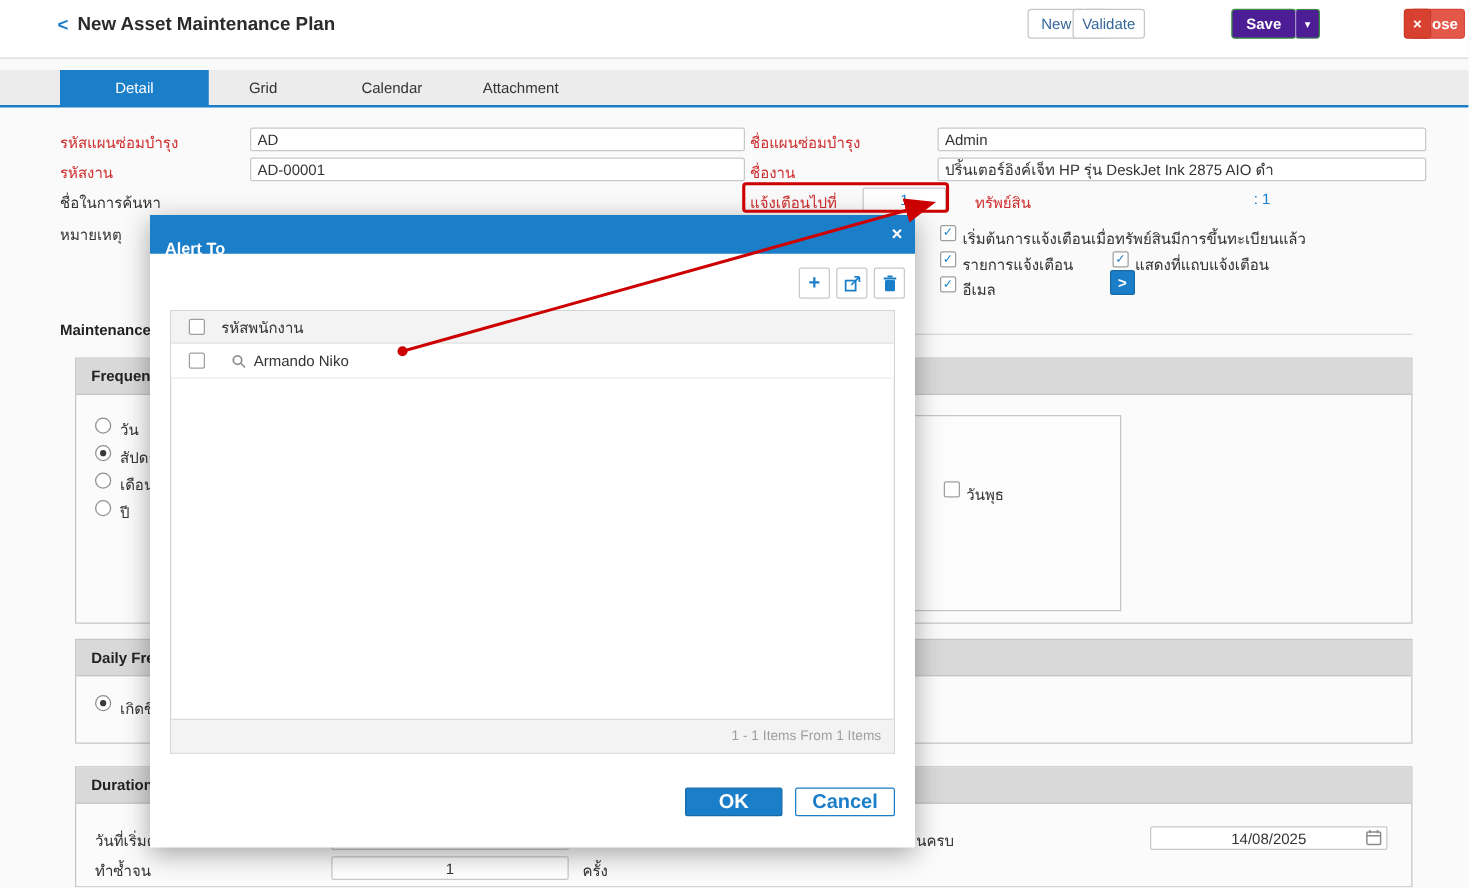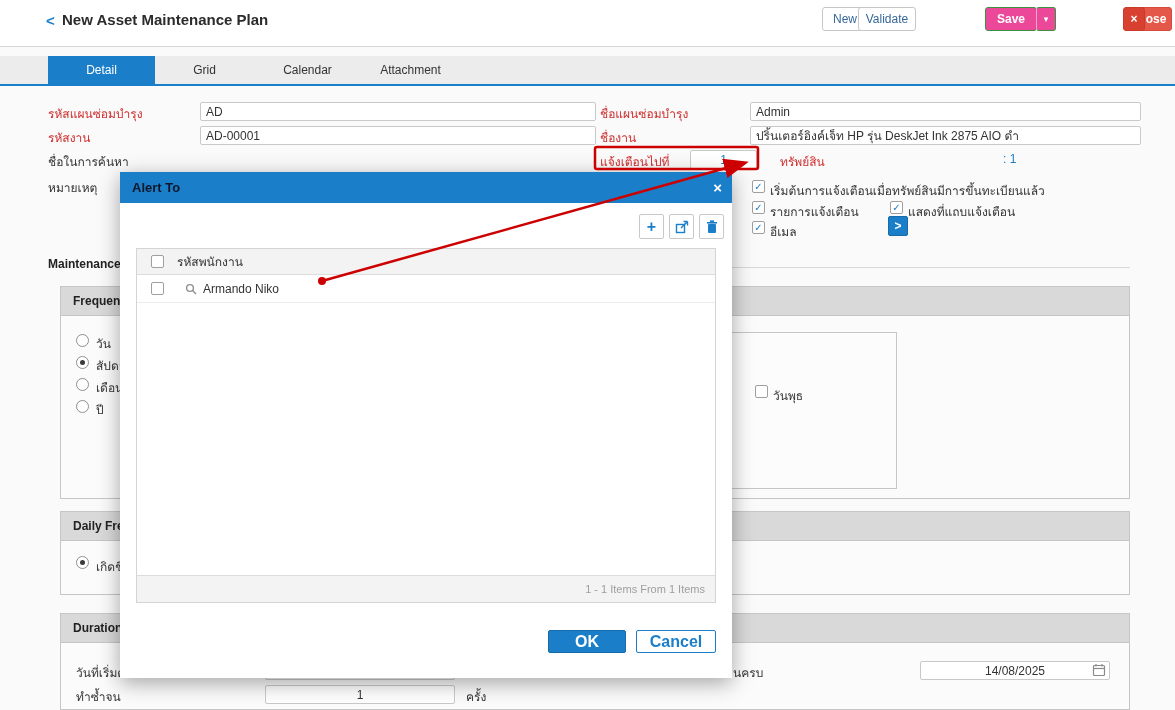--- a/index.html
+++ b/index.html
@@ -4,27 +4,27 @@
 <style>
   *{margin:0;padding:0;box-sizing:border-box}
   html,body{background:#fafafa}
   body{font-family:"Liberation Sans","DejaVu Sans",sans-serif}
   #page{position:relative;width:1175px;height:710px;overflow:hidden;background:#fafafa;font-size:12px;color:#333}
   
   .topbar{position:absolute;left:0;top:0;width:1175px;height:47px;background:#fff;border-bottom:1px solid #d8d8d8;z-index:5}
   .back{position:absolute;left:46px;top:12px;font-size:15px;font-weight:bold;color:#1b7ec9;cursor:pointer}
   .title{position:absolute;left:62px;top:11px;font-size:15px;font-weight:bold;color:#2b2b2b;white-space:nowrap}
   .btn{position:absolute;height:24px;line-height:22px;border:1px solid #c6c6c6;background:#fff;border-radius:3px;font-size:12px;color:#35679a;text-align:center;cursor:pointer}
-  .btn.green{background:#ec4899;border-color:#3c9141;color:#fff;font-weight:bold}
+  .btn.green{background:#4c1d95;border-color:#3c9141;color:#fff;font-weight:bold}
   .btn.red{background:#e4584a;border-color:#d64a3c;color:#fff;font-weight:bold}
   .btn.redx{background:#d8412f;border-color:#c93a29;color:#fff;font-weight:bold}
   .caret{font-size:9px}
   
   .tabbar{position:absolute;left:0;top:56px;width:1175px;height:28px;background:#ececec}
-  .tab{position:absolute;top:0;width:107px;height:28px;line-height:28px;text-align:center;font-size:12px;color:#333;cursor:pointer}
+  .tab{position:absolute;top:0;width:119px;height:28px;line-height:28px;text-align:center;font-size:12px;color:#333;cursor:pointer}
   .tab.active{background:#1b7ec9;color:#fff}
   .tabline{position:absolute;left:0;top:84px;width:1175px;height:2px;background:#1b7ec9}
   
   .lb{position:absolute;font-size:12px;color:#333;white-space:nowrap}
   .lb.req{color:#cf2e2e}
   .lb.bold{font-weight:bold;color:#222}
   .inp{position:absolute;height:19px;border:1px solid #c9c9c9;background:#fff;font-size:12px;padding:0 5px;color:#333;font-family:inherit;border-radius:2px}
   .inp.blue{color:#1b7ec9;text-align:center}
   .inp.center{text-align:center}
   .val-blue{position:absolute;color:#1b7ec9;white-space:nowrap}
@@ -34,21 +34,21 @@
   .rd.on::after{content:"";position:absolute;left:3px;top:3px;width:5px;height:5px;border-radius:50%;background:#3a3a3a}
   .hline{position:absolute;height:1px;background:#d9d9d9}
   
   .gbox{position:absolute;border:1px solid #c6c6c6;background:#fbfbfb}
   .ghead{height:29px;background:#d9d9d9;border-bottom:1px solid #c6c6c6;font-weight:bold;line-height:29px;padding-left:12px;font-size:12px;color:#222}
   .subpanel{position:absolute;border:1px solid #c6c6c6;background:#fcfcfc}
   .sqbtn{position:absolute;width:20px;height:20px;background:#1b7ec9;color:#fff;border:1px solid #166ba8;border-radius:2px;text-align:center;line-height:18px;font-weight:bold;cursor:pointer}
   
   .modal{position:absolute;left:120px;top:172px;width:612px;height:506px;background:#fff;box-shadow:0 5px 20px rgba(0,0,0,.35);z-index:20}
   .mhead{position:absolute;left:0;top:0;width:612px;height:31px;background:#1b7ec9}
-  .mtitle{position:absolute;left:12px;top:0;line-height:31px;color:#0f172a;font-weight:bold;font-size:13px}
+  .mtitle{position:absolute;left:12px;top:11px;line-height:31px;color:#ffffff;font-weight:bold;font-size:13px}
   .mclose{position:absolute;right:10px;top:0;line-height:31px;color:#fff;font-size:15px;font-weight:bold;cursor:pointer}
   .mtools{position:absolute;right:8px;top:42px;display:flex;gap:5px}
   .tbtn{width:25px;height:25px;border:1px solid #c9c9c9;background:#fff;border-radius:2px;display:flex;align-items:center;justify-content:center;cursor:pointer;color:#1b7ec9;font-size:16px;font-weight:bold}
   .grid{position:absolute;left:16px;top:76px;width:580px;height:355px;border:1px solid #d4d4d4;background:#fff}
   .ghrow{display:flex;height:26px;background:#f3f3f3;border-bottom:1px solid #dcdcdc;align-items:center}
   .gdrow{display:flex;height:28px;border-bottom:1px solid #ececec;align-items:center;background:#fff}
   .c1{width:40px;display:flex;justify-content:center;align-items:center}
   .c2{width:250px}
   .c3{flex:1}
   .hc{text-align:left;font-size:12px;color:#333}

